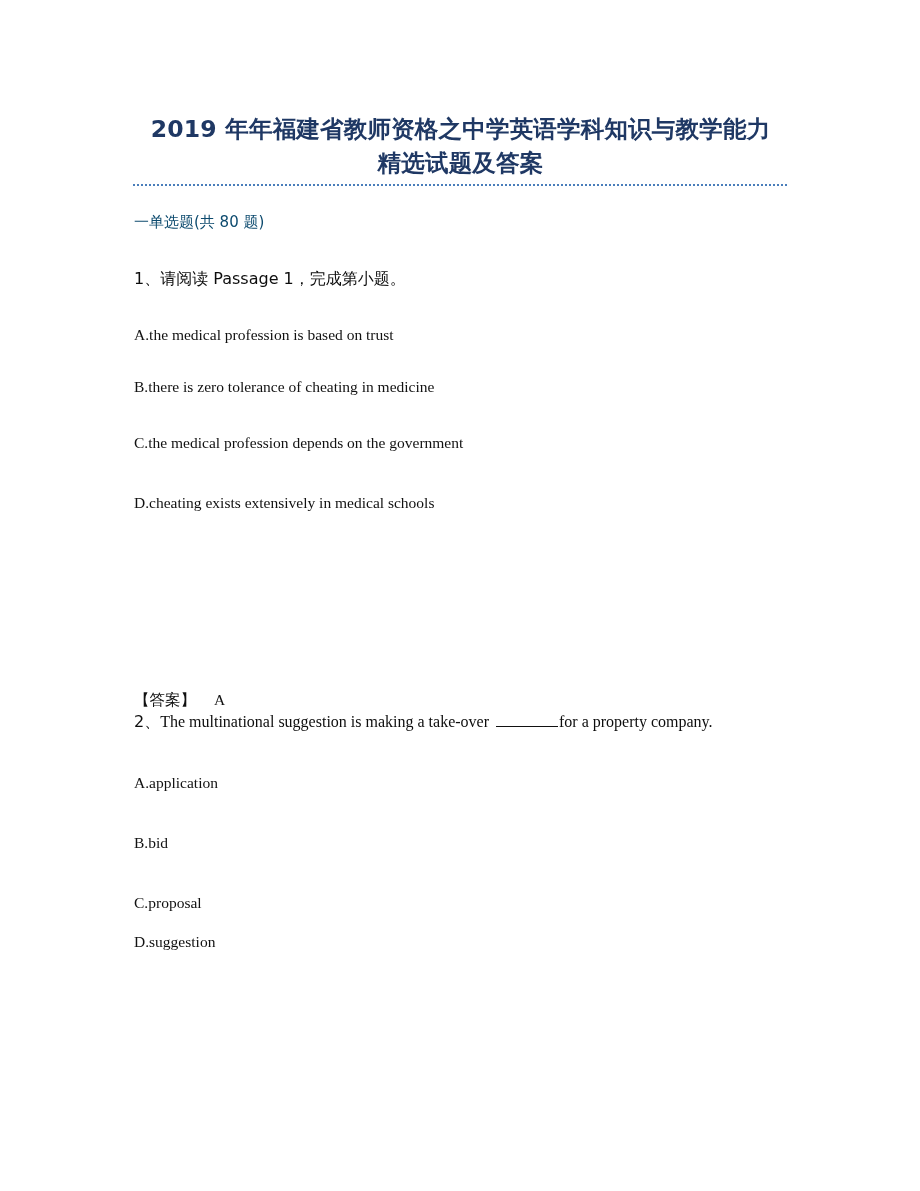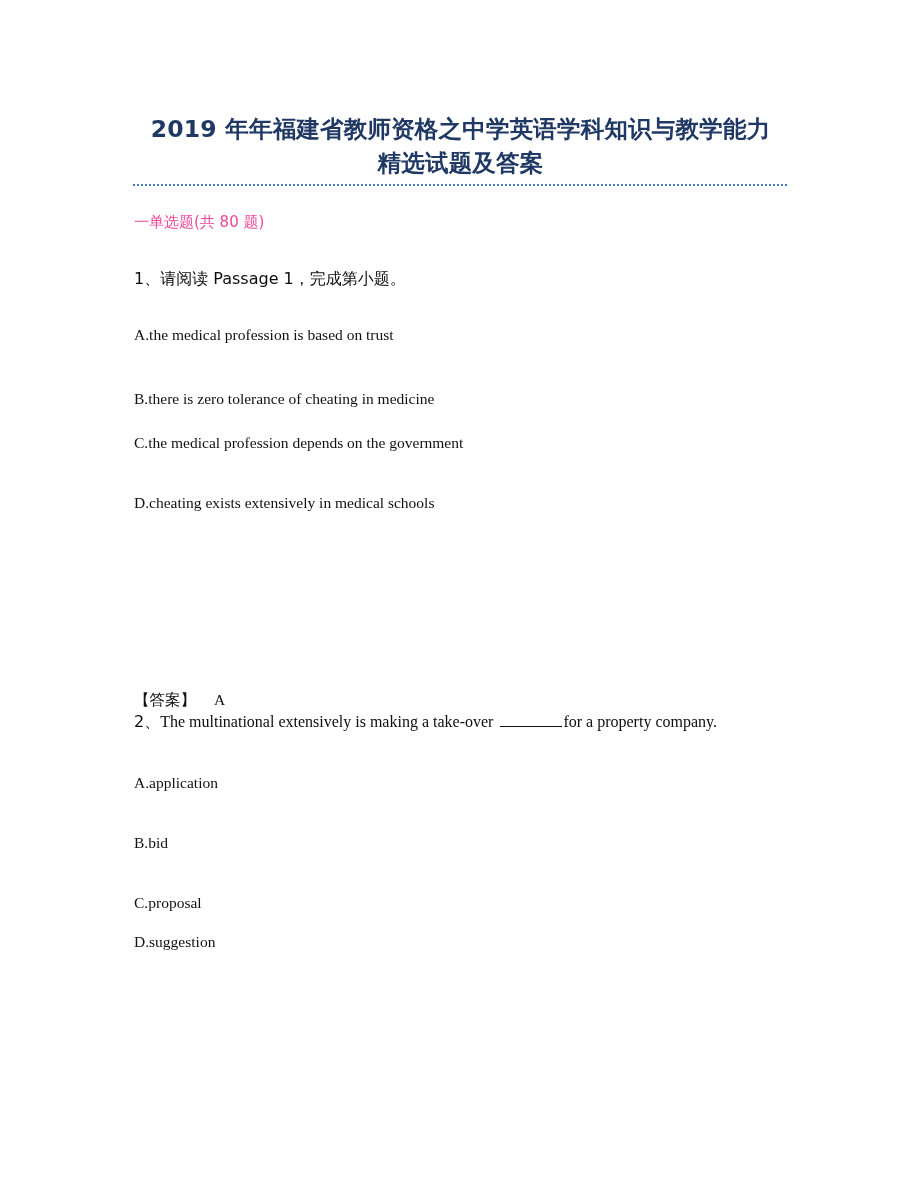--- a/index.html
+++ b/index.html
@@ -60,21 +60,21 @@
     color: #111111;
     font-size: 15.5px;
     line-height: 22px;
     white-space: nowrap;
   }
 
   .section-head {
     top: 211px;
     font-family: "DejaVu Sans", "Liberation Sans", sans-serif;
     font-size: 15px;
-    color: #ec4899;
+    color: #0c4a6e;
   }
 
   .q-stem {
     font-size: 16px;
     color: #0d0d0d;
   }
   .q-stem .cjk {
     font-family: "DejaVu Sans", "Liberation Sans", sans-serif;
   }
 
@@ -102,21 +102,21 @@
     width: 62px;
     border-bottom: 1px solid #111111;
     height: 12px;
     margin: 0 1px 0 3px;
     vertical-align: baseline;
   }
 
   
   .p-q1       { top: 268px; }
   .p-q1-a     { top: 324px; }
-  .p-q1-b     { top: 388px; }
+  .p-q1-b     { top: 376px; }
   .p-q1-c     { top: 432px; }
   .p-q1-d     { top: 492px; }
   .p-ans1     { top: 671px; }
   .p-q2       { top: 711px; }
   .p-q2-a     { top: 772px; }
   .p-q2-b     { top: 832px; }
   .p-q2-c     { top: 892px; }
   .p-q2-d     { top: 931px; }
 </style>
 </head>
@@ -140,21 +140,21 @@
   <div class="blk opt p-q1-a">A.the medical profession is based on trust</div>
   <div class="blk opt p-q1-b">B.there is zero tolerance of cheating in medicine</div>
   <div class="blk opt p-q1-c">C.the medical profession depends on the government</div>
   <div class="blk opt p-q1-d">D.cheating exists extensively in medical schools</div>
 
   <div class="blk answer p-ans1">
     <span class="cjk">【答案】</span><span class="ans-val">A</span>
   </div>
 
   <div class="blk q-stem p-q2">
-    <span class="cjk">2、</span><span>The multinational extensively is making a take-over </span><span class="blank-line"></span><span>for a property company.</span>
+    <span class="cjk">2、</span><span>The multinational suggestion is making a take-over </span><span class="blank-line"></span><span>for a property company.</span>
   </div>
 
   <div class="blk opt p-q2-a">A.application</div>
   <div class="blk opt p-q2-b">B.bid</div>
   <div class="blk opt p-q2-c">C.proposal</div>
   <div class="blk opt p-q2-d">D.suggestion</div>
 
 </div>
 
 </body></html>

